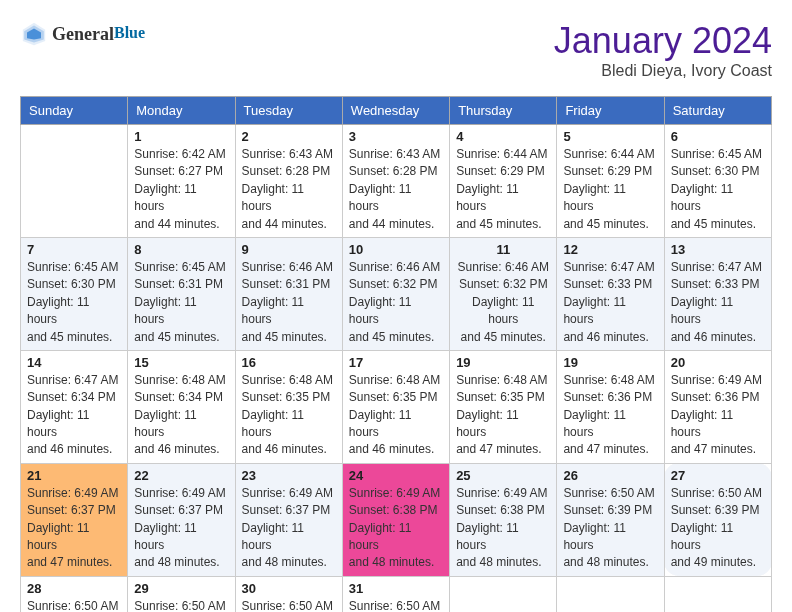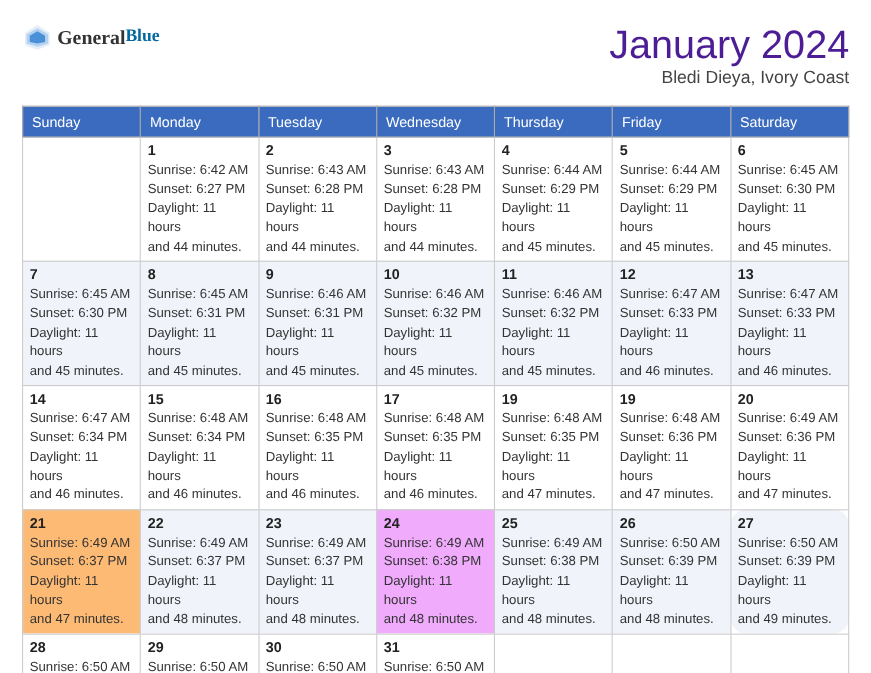--- a/index.html
+++ b/index.html
@@ -191,21 +191,21 @@
 Daylight: 11 hours
 and 45 minutes.</div>
         </td>
         <td style="background: rgb(240, 244, 250);">
           <div class="day-number">10</div>
           <div class="day-info" style="white-space: pre-line;">Sunrise: 6:46 AM
 Sunset: 6:32 PM
 Daylight: 11 hours
 and 45 minutes.</div>
         </td>
-        <td style="background: rgb(240, 244, 250);">
+        <td style="background: rgb(240, 244, 250); text-align: center;">
           <div class="day-number">11</div>
           <div class="day-info" style="white-space: pre-line;">Sunrise: 6:46 AM
 Sunset: 6:32 PM
 Daylight: 11 hours
 and 45 minutes.</div>
         </td>
         <td style="background: rgb(240, 244, 250);">
           <div class="day-number">12</div>
           <div class="day-info" style="white-space: pre-line;">Sunrise: 6:47 AM
 Sunset: 6:33 PM
@@ -286,21 +286,21 @@
 Daylight: 11 hours
 and 48 minutes.</div>
         </td>
         <td style="background: rgb(240, 244, 250);">
           <div class="day-number">23</div>
           <div class="day-info" style="white-space: pre-line;">Sunrise: 6:49 AM
 Sunset: 6:37 PM
 Daylight: 11 hours
 and 48 minutes.</div>
         </td>
-        <td style="background: #f0abfc;">
+        <td style="background: #ec4899;">
           <div class="day-number">24</div>
           <div class="day-info" style="white-space: pre-line;">Sunrise: 6:49 AM
 Sunset: 6:38 PM
 Daylight: 11 hours
 and 48 minutes.</div>
         </td>
         <td style="background: rgb(240, 244, 250);">
           <div class="day-number">25</div>
           <div class="day-info" style="white-space: pre-line;">Sunrise: 6:49 AM
 Sunset: 6:38 PM

